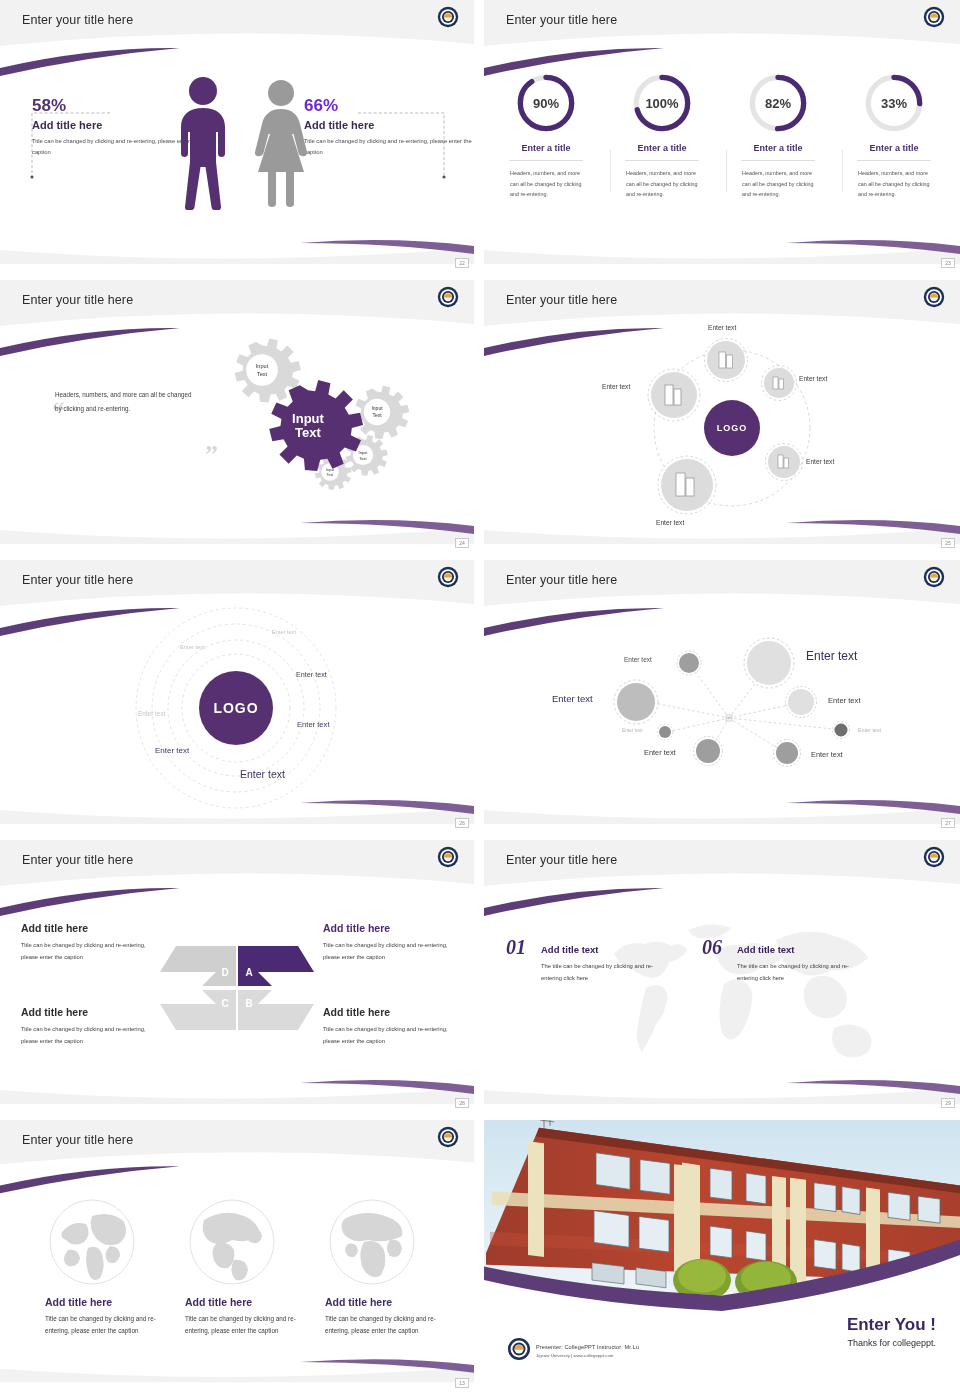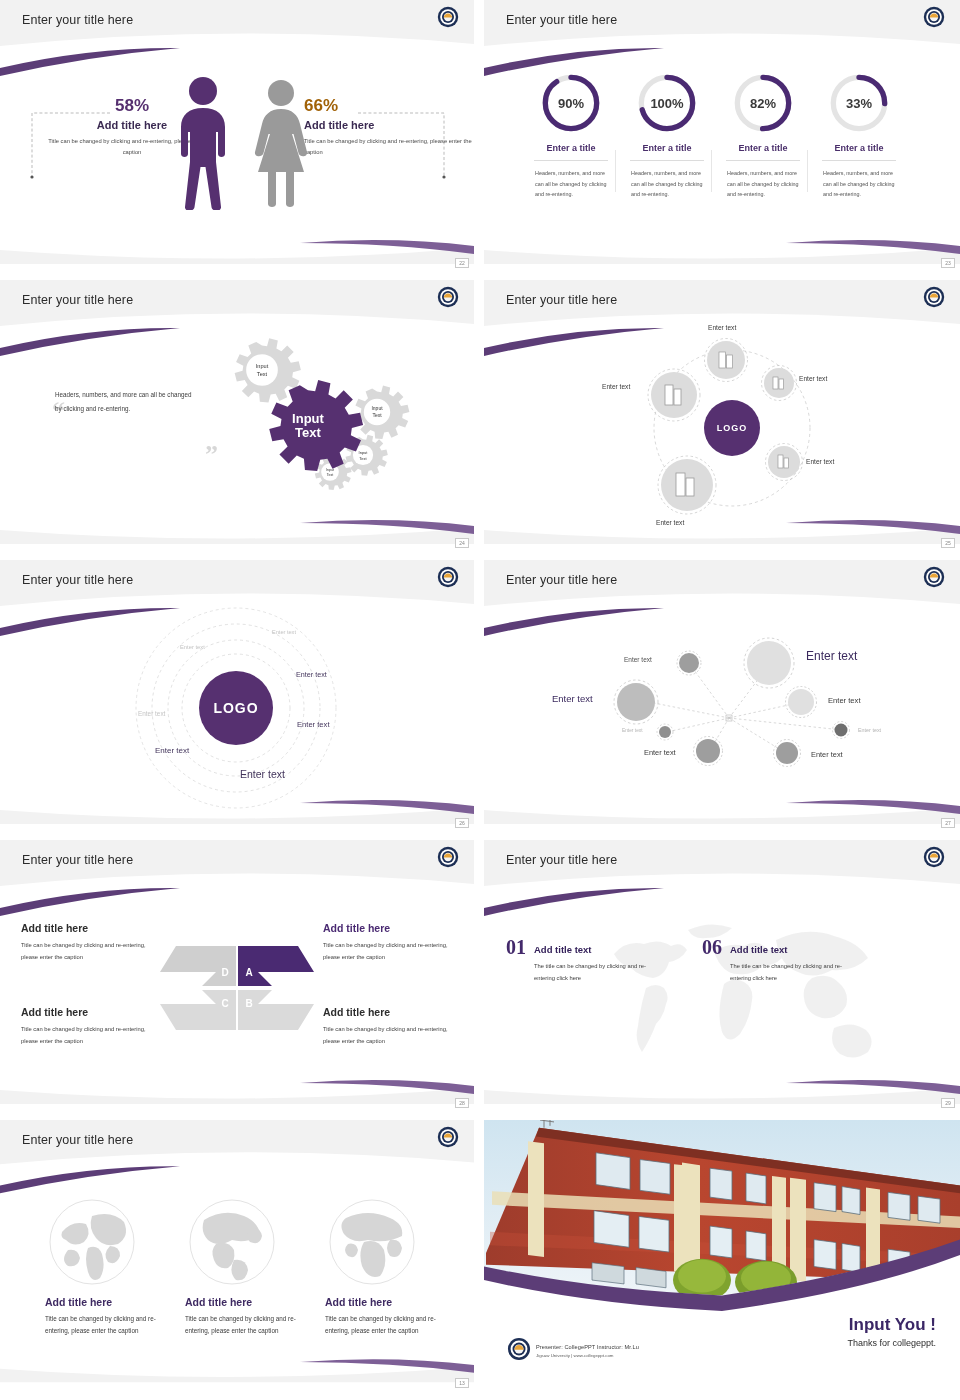--- a/index.html
+++ b/index.html
@@ -46,27 +46,27 @@
     font-size: 5px; color: #888;
     display: flex; align-items: center; justify-content: center;
     z-index: 8;
   }
   .content { position: absolute; inset: 0; z-index: 5; }
 
   
   .s1-col { position: absolute; top: 96px; width: 168px; }
   .s1-pct { font-size: 17px; font-weight: bold; }
   .s1-pct.purple { color: #563070; }
-  .s1-pct.gray { color: #a16207; }
+  .s1-pct.gray { color: #6d28d9; }
   .s1-h { font-size: 11px; font-weight: bold; color: #3b2a52; margin-top: 3px; }
   .s1-p { font-size: 5.8px; color: #4a4a4a; line-height: 1.85; margin-top: 5px; }
 
   
-  .s2-wrap { position: absolute; top: 72px; left: 39px; right: 18px;
-             display: flex; }
+  .s2-wrap { position: absolute; top: 72px; left: 14px; right: 18px;
+             display: flex; justify-content: space-between; }
   .s2-cell { width: 96px; text-align: center; position: relative; }
   .s2-cell + .s2-cell::before {
      content:""; position:absolute; left:-4px; top:78px; bottom:8px; width:1px; background:#e6e6e6;
   }
   .s2-ring { width: 62px; height: 62px; margin: 0 auto; position: relative; }
   .s2-val { position: absolute; inset: 0; display: flex; align-items: center;
             justify-content: center; font-size: 13px; font-weight: bold; color: #3a3a3a; }
   .s2-t { font-size: 9px; font-weight: bold; color: #4a2f6b; margin-top: 9px; }
   .s2-rule { width: 74px; height: 1px; background: #dcdcdc; margin: 7px auto 0; }
   .s2-d { font-size: 5.4px; color: #545454; line-height: 1.95; margin-top: 7px;
@@ -87,23 +87,23 @@
   
   .s6-lbl { position: absolute; font-size: 6.5px; color: #3a3a3a; }
 
   
   .s7-b { position: absolute; width: 136px; }
   .s7-h { font-size: 10.5px; font-weight: bold; }
   .s7-p { font-size: 5.8px; color: #3e3e3e; line-height: 2.0; margin-top: 6px; }
 
   
   .s8-item { position: absolute; top: 96px; }
-  .s8-num { font-size: 20px; font-weight: bold; color: #43296b;
+  .s8-num { font-size: 20px; font-weight: bold; font-style: italic; color: #43296b;
             font-family: "Liberation Serif", serif; position: absolute; left: 0; top: 0; }
-  .s8-body { margin-left: 28px; }
+  .s8-body { margin-left: 35px; }
   .s8-h { font-size: 9.5px; font-weight: bold; color: #34215a; margin-top: 8px; }
   .s8-p { font-size: 5.8px; color: #3d3d3d; line-height: 2.0; margin-top: 6px; width: 130px; }
 
   
   .s9-col { position: absolute; top: 78px; width: 128px; }
   .s9-h { font-size: 10.5px; font-weight: bold; color: #3e2a62; margin-top: 6px; }
   .s9-p { font-size: 6.3px; color: #3a3a3a; line-height: 1.95; margin-top: 5px; }
 
   
   .s10-thanks { position: absolute; right: 24px; bottom: 42px; text-align: right; }
@@ -135,21 +135,21 @@
       <path d="M13 21 a7 7 0 0 1 14 0 z" fill="#e8a53a"></path>
     </svg>
     <div class="content">
 
       <svg style="position:absolute;inset:0;" viewBox="0 0 474 270">
         <path d="M110 113 L32 113 L32 177" fill="none" stroke="#8f8f8f" stroke-width=".6" stroke-dasharray="3 2.2"></path>
         <path d="M358 113 L444 113 L444 177" fill="none" stroke="#8f8f8f" stroke-width=".6" stroke-dasharray="3 2.2"></path>
         <circle cx="32" cy="177" r="1.6" fill="#555"></circle>
           <circle cx="444" cy="177" r="1.6" fill="#555"></circle>
       </svg>
-      <div class="s1-col" style="left:48px;text-align:center;">
+      <div class="s1-col" style="left:32px;text-align:left;">
         <div class="s1-pct purple">58%</div>
         <div class="s1-h">Add title here</div>
         <div class="s1-p">Title can be changed by clicking and re-entering, please enter the caption</div>
       </div>
       <div class="s1-col" style="left:304px;text-align:left;">
         <div class="s1-pct gray">66%</div>
         <div class="s1-h">Add title here</div>
         <div class="s1-p">Title can be changed by clicking and re-entering, please enter the caption</div>
       </div>
 
@@ -715,21 +715,21 @@
         <g stroke="#7a7a7a" stroke-width="1" fill="none">
           <line x1="60" y1="8" x2="60" y2="-6"></line>
             <line x1="66" y1="6" x2="66" y2="-4"></line>
           <line x1="56" y1="0" x2="70" y2="2"></line>
         </g>
       </g>
 
       <path d="M0 152 Q110 176 238 182 Q380 160 476 124 L476 140 Q380 178 238 198 Q110 192 0 166 Z" fill="#5c3d77"></path>
     </svg>
     <div class="s10-thanks">
-      <div class="s10-big">Input You !</div>
+      <div class="s10-big">Enter You !</div>
       <div class="s10-sub">Thanks for collegeppt.</div>
     </div>
     <svg style="position:absolute;left:22px;bottom:28px;width:26px;height:26px;" viewBox="0 0 40 40">
       <circle cx="20" cy="20" r="17" fill="#1d2f55"></circle>
         <circle cx="20" cy="20" r="13" fill="#fff"></circle>
       <circle cx="20" cy="20" r="10" fill="#1d2f55"></circle>
         <circle cx="20" cy="20" r="7" fill="#f5f5f5"></circle>
       <path d="M13 21 a7 7 0 0 1 14 0 z" fill="#e8a53a"></path>
     </svg>
     <div class="s10-foot">

